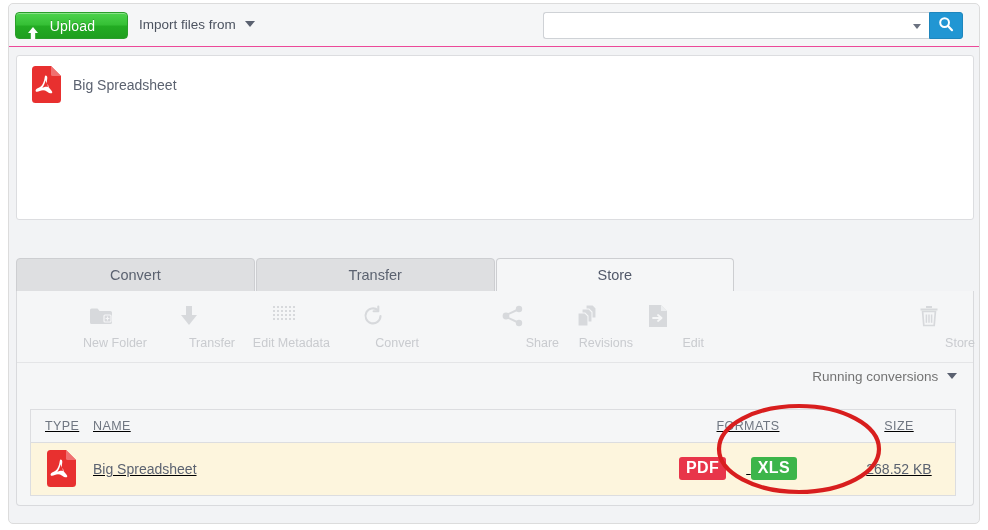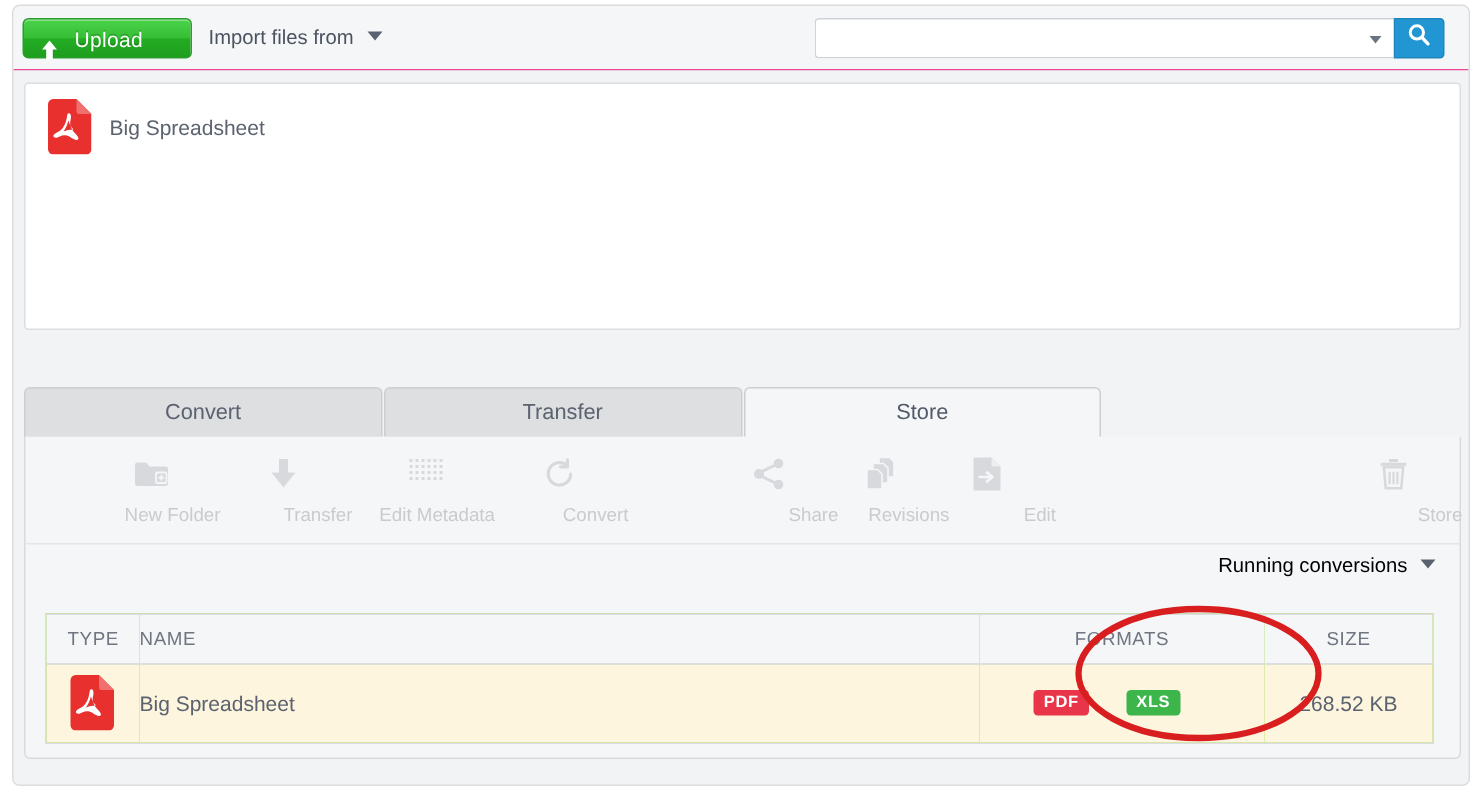--- a/index.html
+++ b/index.html
@@ -202,33 +202,34 @@
   .tool .ico {
     height: 30px;
     display: flex; align-items: center; justify-content: center;
     margin-bottom: 5px;
   }
 
   .running-conv {
     position: absolute;
     right: 16px; top: 78px;
     font-size: 13.5px;
-    color: #000000;
+    color: #737373;
     cursor: pointer;
     white-space: nowrap;
   }
 
   
   .ftable {
     position: absolute;
     left: 13px; top: 118px;
     width: 926px;
     border: 1px solid #dcdde0;
     border-collapse: collapse;
-    background: #84cc16;
+    background: #a3a3a3;
+    text-decoration: underline;
   }
   .ftable table { width: 100%; border-collapse: collapse; }
   .ftable th {
     background: #f5f6f7;
     font-size: 12.5px;
     font-weight: normal;
     color: #6f7681;
     letter-spacing: .4px;
     text-align: left;
     padding: 9px 0 9px 0;
@@ -246,21 +247,21 @@
   .col-fmt   { width: 190px; text-align: center !important; }
   .col-size  { width: 112px; text-align: center !important; }
 
   .cell-name { font-size: 14px; color: #5b6270; }
   .cell-size { font-size: 14px; color: #5b6270; text-align: center; }
 
   .badge {
     display: inline-block;
     padding: 2px 7px 3px;
     border-radius: 3px;
-    font-size: 11px;
+    font-size: 16px;
     font-weight: bold;
     color: #fff;
     letter-spacing: .4px;
     margin-right: 20px;
     vertical-align: middle;
   }
   .badge-pdf { background: #e8354a; }
   .badge-xls { background: #3cb54a; }
 
   

